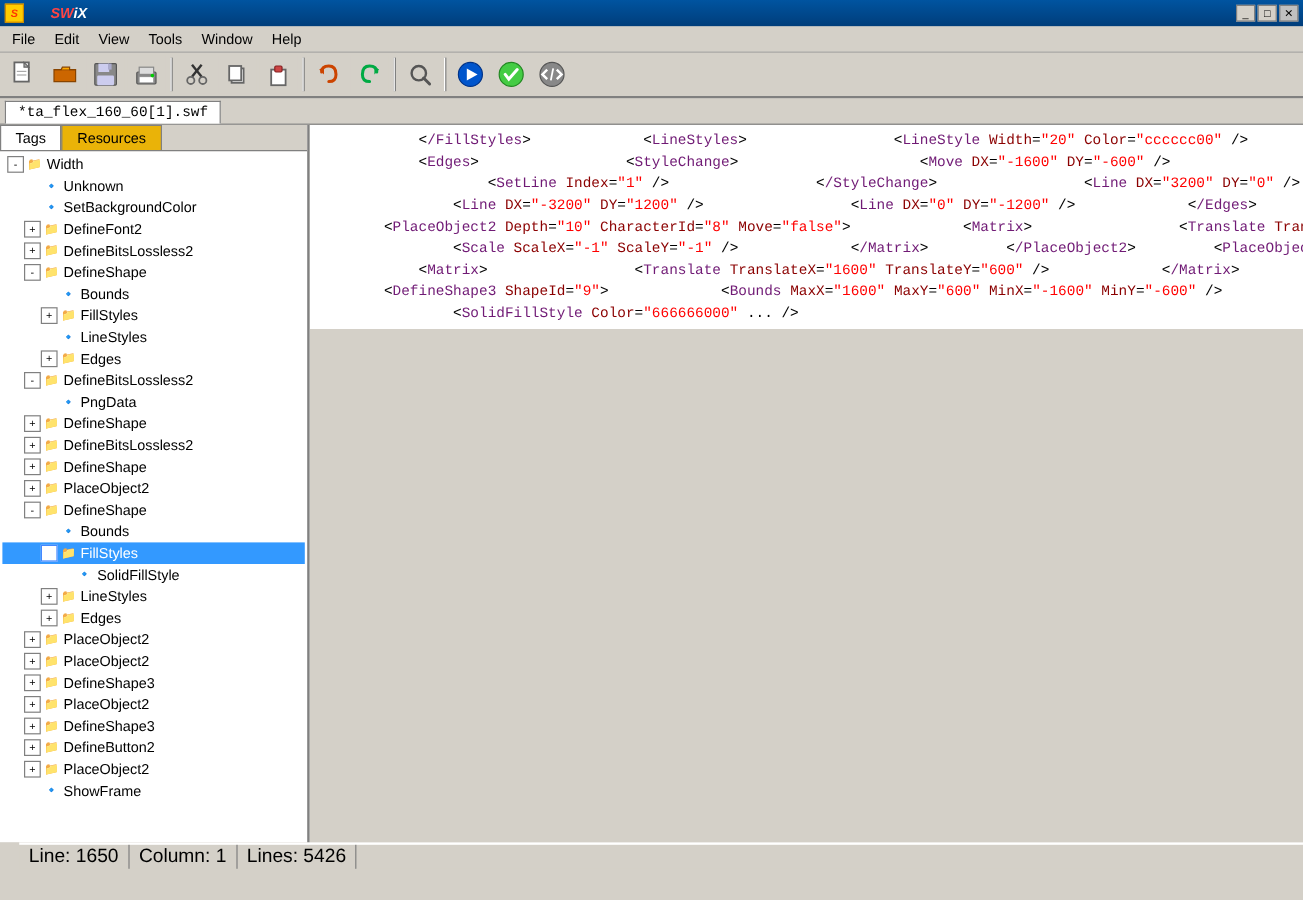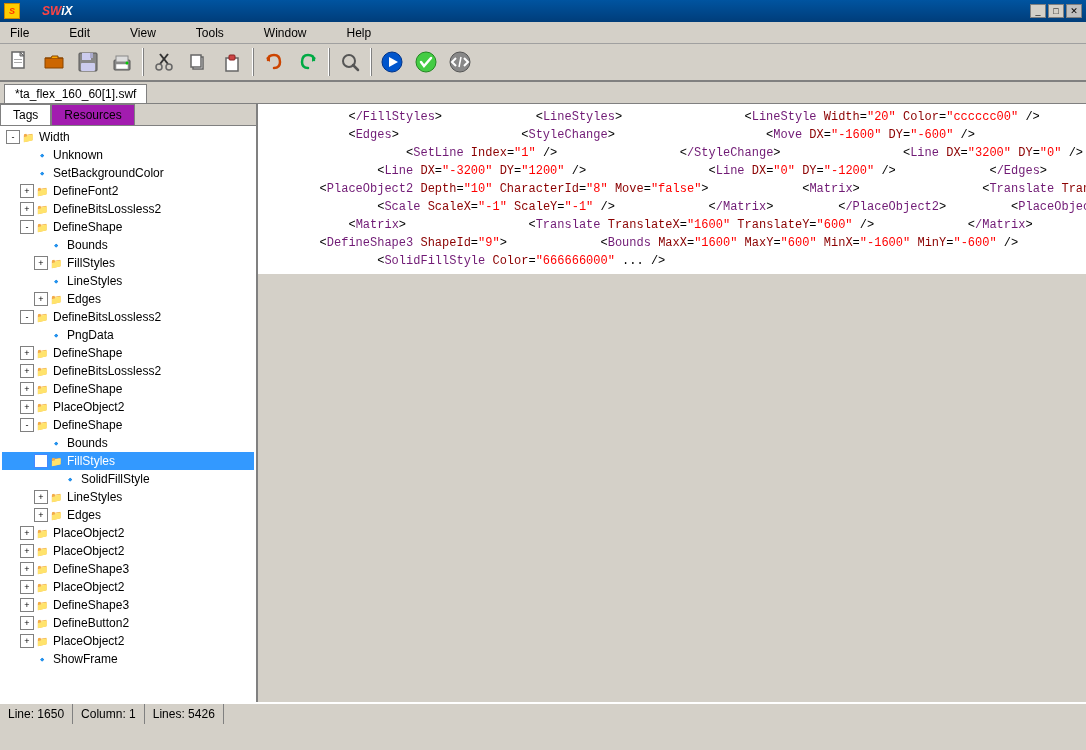--- a/index.html
+++ b/index.html
@@ -6,43 +6,43 @@
     body { font-family: 'Segoe UI', Tahoma, sans-serif; font-size: 12px; background: #d4d0c8; width: 1086px; height: 750px; overflow: hidden; }
     
     
     #title-bar { background: linear-gradient(to bottom, #0054a0, #003d7a); color: white; height: 22px; display: flex; align-items: center; padding: 0 4px; user-select: none; }
     #title-bar .title-text { flex: 1; font-size: 12px; font-weight: bold; }
     #title-bar .title-buttons { display: flex; gap: 2px; }
     #title-bar .title-btn { width: 16px; height: 14px; background: #d4d0c8; border: 1px solid #808080; display: flex; align-items: center; justify-content: center; font-size: 9px; cursor: pointer; color: black; }
     #title-bar .title-btn.close { background: #d4d0c8; }
     
     
-    #menu-bar { background: #d4d0c8; height: 22px; display: flex; align-items: center; padding: 0 2px; border-bottom: 1px solid #a0a0a0; gap: 24px; }
+    #menu-bar { background: #d4d0c8; height: 22px; display: flex; align-items: center; padding: 0 2px; border-bottom: 1px solid #a0a0a0; }
     .menu-item { padding: 2px 8px; cursor: pointer; font-size: 12px; }
     
     
     #toolbar { background: #d4d0c8; height: 38px; display: flex; align-items: center; padding: 2px 4px; gap: 2px; border-bottom: 2px solid #808080; }
     .toolbar-btn { width: 32px; height: 32px; background: #d4d0c8; border: 1px solid transparent; display: flex; align-items: center; justify-content: center; cursor: pointer; font-size: 18px; }
     .toolbar-separator { width: 2px; height: 28px; background: #808080; margin: 0 2px; border-left: 1px solid white; }
     
     
     #main { display: flex; flex-direction: column; height: calc(750px - 60px - 22px - 22px - 26px); }
     
     
-    #tab-bar { background: #d4d0c8; display: flex; align-items: flex-end; padding: 2px 0 0 4px; border-bottom: 1px solid #808080; }
+    #tab-bar { background: #d4d0c8; display: flex; align-items: flex-end; padding: 2px 0 0 4px; border-bottom: 1px solid #808080; font-family: Liberation Mono, monospace; }
     .tab { padding: 2px 10px; background: #d4d0c8; border: 1px solid #808080; border-bottom: none; cursor: pointer; font-size: 12px; margin-right: 2px; }
     .tab.active { background: white; font-weight: normal; z-index: 1; }
     
     
     #content { display: flex; flex: 1; overflow: hidden; }
     
     
     #left-panel { width: 258px; background: white; border-right: 2px solid #808080; display: flex; flex-direction: column; overflow: hidden; }
     #panel-tabs { display: flex; background: #d4d0c8; border-bottom: 1px solid #808080; }
-    .panel-tab { padding: 3px 12px; cursor: pointer; font-size: 12px; border: 1px solid #808080; border-bottom: none; background: #a21caf; }
+    .panel-tab { padding: 3px 12px; cursor: pointer; font-size: 12px; border: 1px solid #808080; border-bottom: none; background: #eab308; }
     .panel-tab.active { background: white; }
     #tree-area { flex: 1; overflow: auto; padding: 2px; }
     
     
     .tree-container { font-size: 12px; font-family: 'Segoe UI', sans-serif; }
     .tree-node { display: flex; align-items: center; height: 18px; cursor: pointer; white-space: nowrap; }
     .tree-node.selected { background: #3399ff; color: white; }
     .tree-node.selected .node-label { color: white; }
     .tree-expand { width: 14px; height: 14px; display: inline-flex; align-items: center; justify-content: center; cursor: pointer; border: 1px solid #808080; background: white; font-size: 9px; flex-shrink: 0; margin-right: 1px; }
     .tree-leaf-space { width: 14px; display: inline-block; flex-shrink: 0; margin-right: 1px; }
@@ -53,21 +53,21 @@
     
     #code-area { flex: 1; overflow: auto; background: white; padding: 4px; font-family: 'Courier New', monospace; font-size: 12px; line-height: 1.5; }
     .code-line { white-space: pre; }
     
     
     .tag { color: #701a75; }
     .attr-name { color: #8B0000; }
     .attr-value { color: red; }
     
     
-    #status-bar { background: #d4d0c8; height: 22px; display: flex; align-items: center; border-top: 2px solid white; font-size: 12px; }
+    #status-bar { background: #d4d0c8; height: 22px; display: flex; align-items: center; border-top: 2px solid white; font-size: 16px; margin-left: 16px; }
     .status-item { padding: 0 8px; border-right: 1px solid #808080; height: 100%; display: flex; align-items: center; }
     .status-path { padding: 0 8px; flex: 1; }
     
     
     ::-webkit-scrollbar { width: 16px; height: 16px; }
     ::-webkit-scrollbar-track { background: #d4d0c8; }
     ::-webkit-scrollbar-thumb { background: #a0a0a0; border: 1px solid #808080; }
     ::-webkit-scrollbar-button { background: #d4d0c8; border: 1px solid #808080; height: 16px; width: 16px; }
     
     

